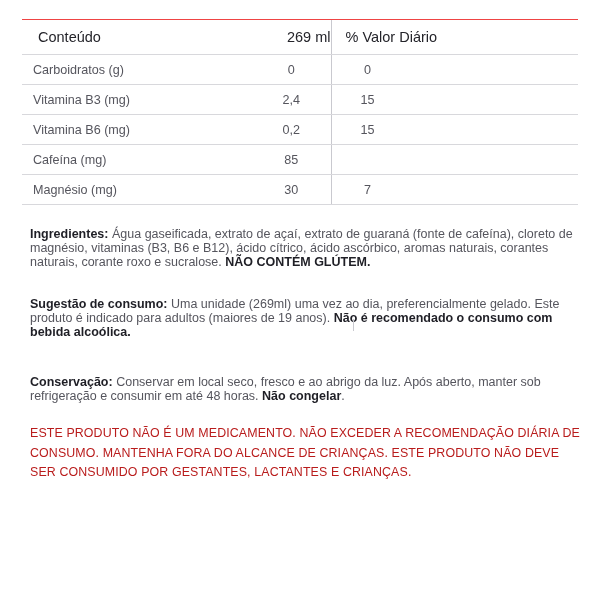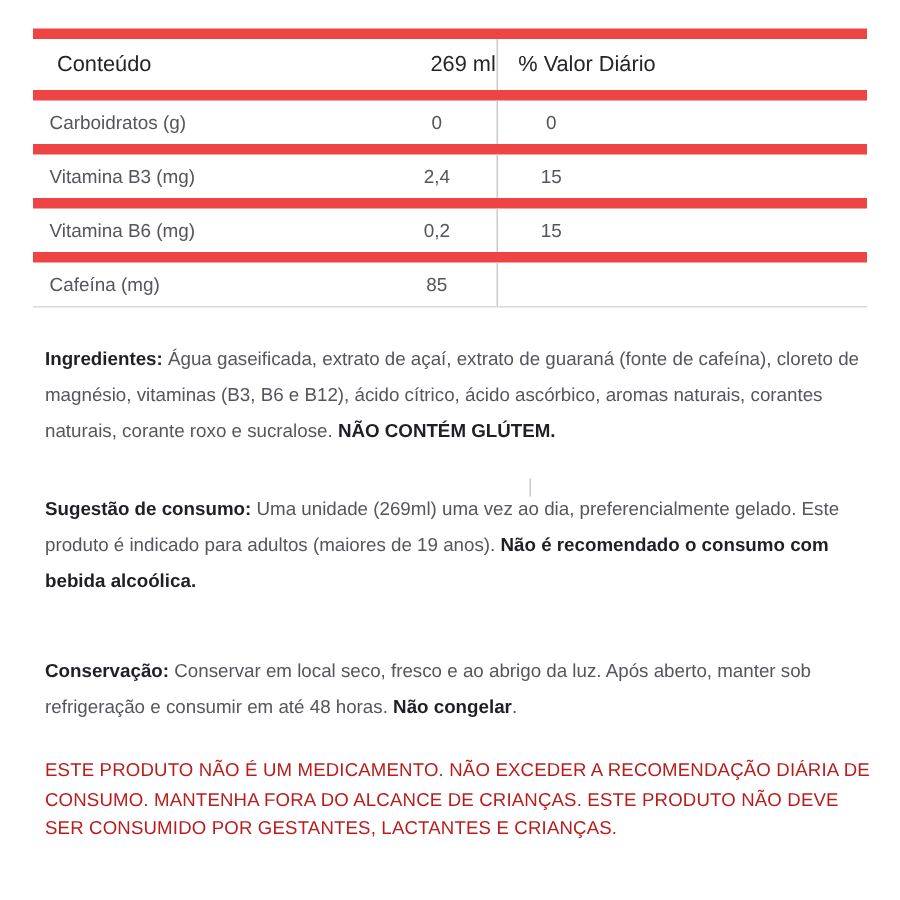--- a/index.html
+++ b/index.html
@@ -30,21 +30,21 @@
     border-collapse: collapse;
     table-layout: fixed;
     margin-top: 19px;
   }
   .nutri-table col.c-name  { width: 230px; }
   .nutri-table col.c-value { width: 79px;  }
   .nutri-table col.c-vd    { width: 247px; }
 
   .nutri-table th,
   .nutri-table td {
-    border-top: 7px solid #ef4444;
+    border-top: 1px solid #ef4444;
     border-bottom: 1px solid #d8d8dc;
     padding: 0;
     height: 29px;
     vertical-align: middle;
     font-weight: normal;
   }
 
   .nutri-table thead th {
     height: 34px;
     font-size: 14.5px;
@@ -98,21 +98,21 @@
     background: #c9c9cf;
   }
 
   
   .prose {
     width: 552px;
     margin-left: 8px;
   }
   .para {
     font-size: 12.5px;
-    line-height: 24px;
+    line-height: 14px;
     color: #55555d;
   }
   .para b {
     color: #1f1f26;
     font-weight: bold;
   }
   .p-ingredientes { margin-top: 22px; }
   .p-sugestao     { margin-top: 28px; }
   .p-conservacao  { margin-top: 36px; }
 
@@ -156,20 +156,25 @@
         <tr>
           <td class="d-name">Vitamina B6 (mg)</td>
           <td class="d-value">0,2</td>
           <td class="d-vd"><span class="vdnum">15</span></td>
         </tr>
         <tr>
           <td class="d-name">Cafeína (mg)</td>
           <td class="d-value">85</td>
           <td class="d-vd"></td>
         </tr>
+        <tr>
+          <td class="d-name">Magnésio (mg)</td>
+          <td class="d-value">30</td>
+          <td class="d-vd"><span class="vdnum">7</span></td>
+        </tr>
       </tbody>
   </table>
 
   <div class="vrule-tail"></div>
 
   <div class="prose">
 
     <p class="para p-ingredientes"><b>Ingredientes:</b><span> Água gaseificada, extrato de açaí, extrato de guaraná (fonte de cafeína), cloreto de magnésio, vitaminas (B3, B6 e B12), ácido cítrico, ácido ascórbico, aromas naturais, corantes naturais, corante roxo e sucralose. </span><b>NÃO CONTÉM GLÚTEM.</b></p>
 
     <p class="para p-sugestao"><b>Sugestão de consumo:</b><span> Uma unidade (269ml) uma vez ao dia, preferencialmente gelado. Este produto é indicado para adultos (maiores de 19 anos). </span><b>Não é recomendado o consumo com bebida alcoólica.</b></p>

